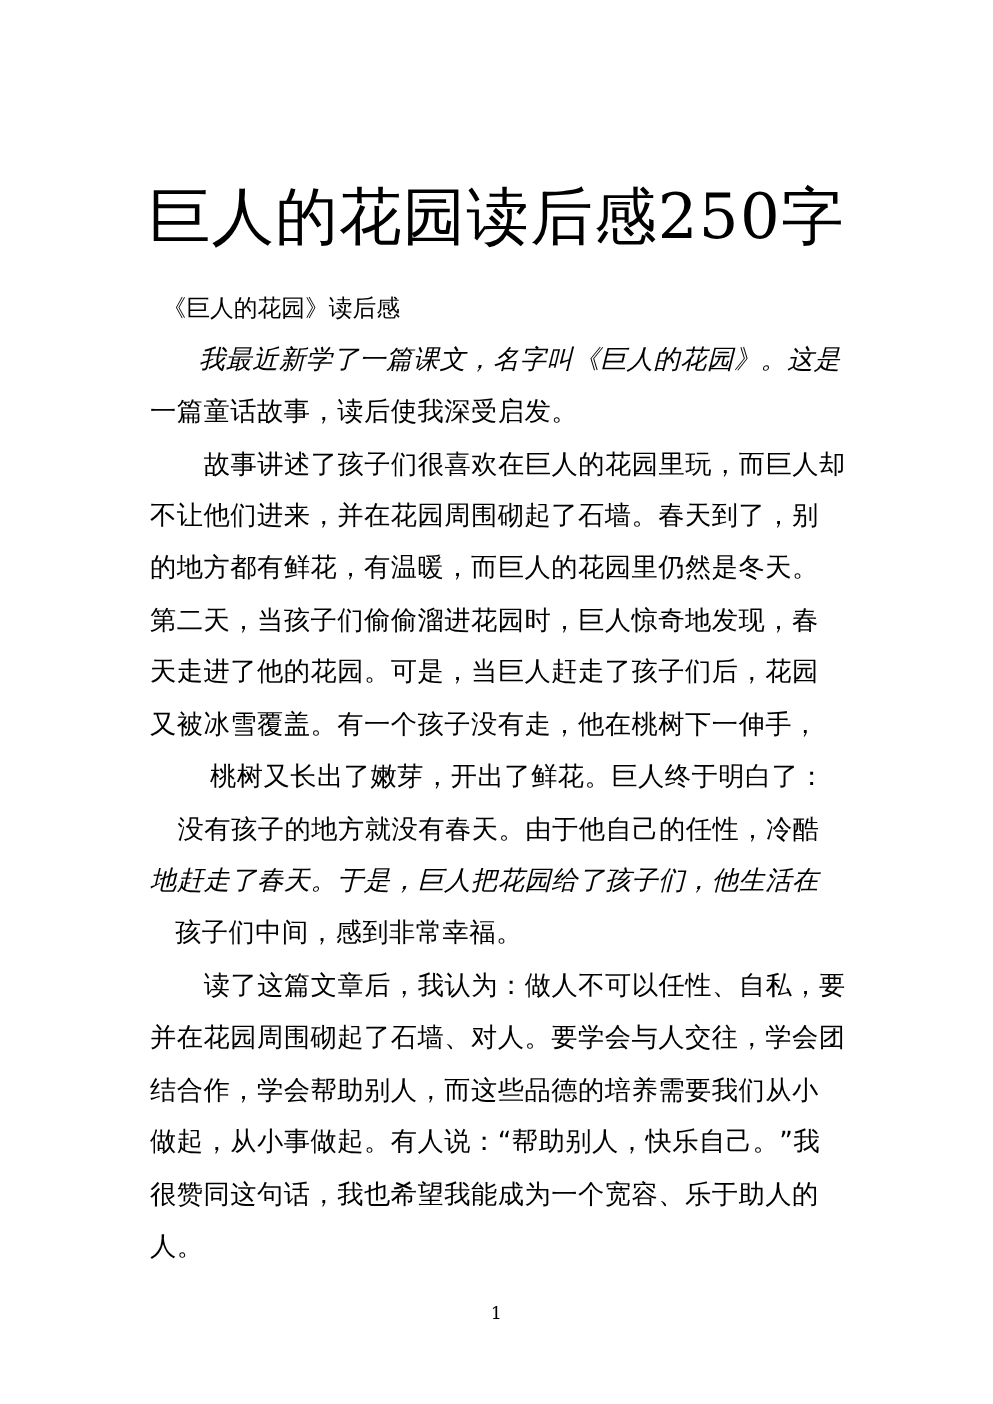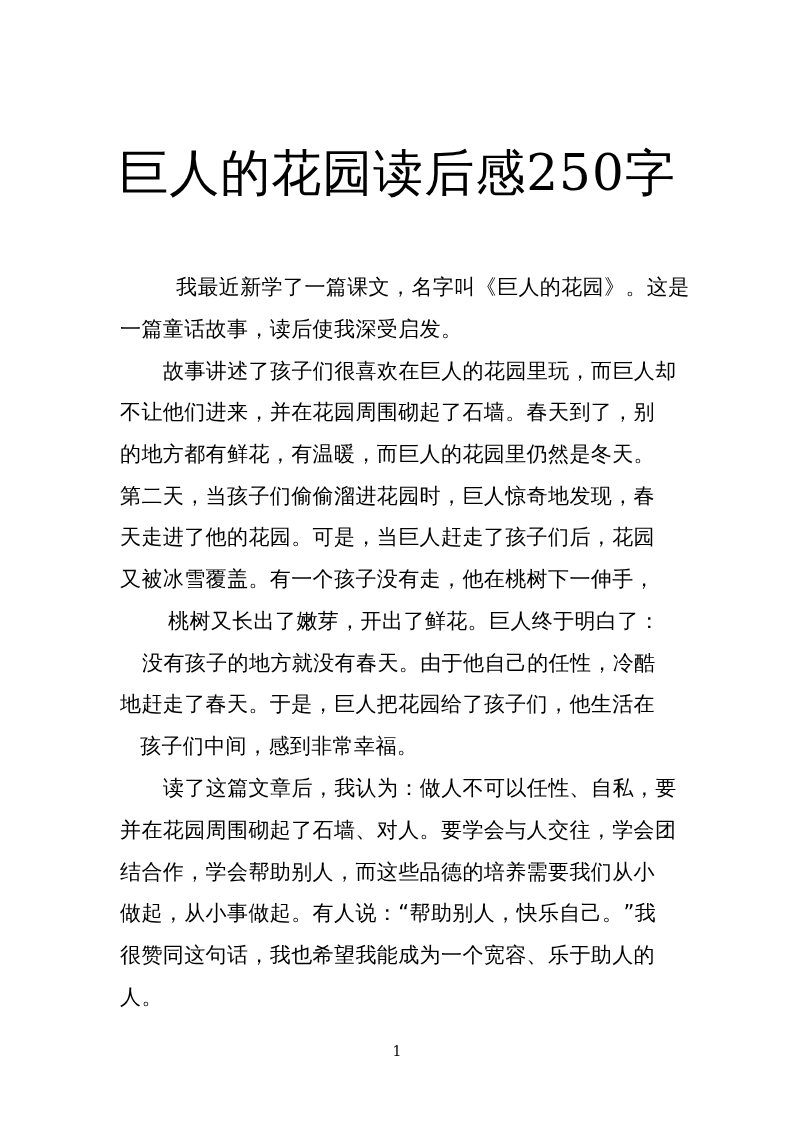--- a/index.html
+++ b/index.html
@@ -60,33 +60,34 @@
       font-size: 14px;
       line-height: 18px;
       font-family: "DejaVu Serif", "Liberation Serif", serif;
     }
   </style>
 </head>
 <body>
 
 <div class="page">
   <div class="title">巨人的花园读后感250字</div>
+  <div class="subtitle">《巨人的花园》读后感</div>
 
   <div id="body-lines">
-      <div class="line" style="top: 272px; left: 176px;">我最近新学了一篇课文，名字叫《巨人的花园》。这是</div>
+      <div class="line" style="top: 272px; left: 159px; font-style: italic;">我最近新学了一篇课文，名字叫《巨人的花园》。这是</div>
       <div class="line" style="top: 314px; left: 120px;">一篇童话故事，读后使我深受启发。</div>
       <div class="line" style="top: 356px; left: 163px; font-family: Liberation Serif, serif;">故事讲述了孩子们很喜欢在巨人的花园里玩，而巨人却</div>
       <div class="line" style="top: 397px; left: 120px;">不让他们进来，并在花园周围砌起了石墙。春天到了，别</div>
       <div class="line" style="top: 439px; left: 120px;">的地方都有鲜花，有温暖，而巨人的花园里仍然是冬天。</div>
       <div class="line" style="top: 481px; left: 120px;">第二天，当孩子们偷偷溜进花园时，巨人惊奇地发现，春</div>
       <div class="line" style="top: 522px; left: 120px;">天走进了他的花园。可是，当巨人赶走了孩子们后，花园</div>
       <div class="line" style="top: 564px; left: 120px;">又被冰雪覆盖。有一个孩子没有走，他在桃树下一伸手，</div>
       <div class="line" style="top: 606px; left: 120px; margin-left: 48px;">桃树又长出了嫩芽，开出了鲜花。巨人终于明白了：</div>
       <div class="line" style="top: 648px; left: 142px;">没有孩子的地方就没有春天。由于他自己的任性，冷酷</div>
-      <div class="line" style="top: 689px; left: 120px;">地赶走了春天。于是，巨人把花园给了孩子们，他生活在</div>
+      <div class="line" style="top: 689px; left: 120px; font-style: italic;">地赶走了春天。于是，巨人把花园给了孩子们，他生活在</div>
       <div class="line" style="top: 731px; left: 120px; margin-left: 20px;">孩子们中间，感到非常幸福。</div>
       <div class="line" style="top: 773px; left: 163px;">读了这篇文章后，我认为：做人不可以任性、自私，要</div>
       <div class="line" style="top: 815px; left: 120px;">并在花园周围砌起了石墙、对人。要学会与人交往，学会团</div>
       <div class="line" style="top: 857px; left: 120px;">结合作，学会帮助别人，而这些品德的培养需要我们从小</div>
       <div class="line" style="top: 898px; left: 120px;">做起，从小事做起。有人说：“帮助别人，快乐自己。”我</div>
       <div class="line" style="top: 940px; left: 120px;">很赞同这句话，我也希望我能成为一个宽容、乐于助人的</div>
       <div class="line" style="top: 982px; left: 120px;">人。</div>
     </div>
 
   <div class="page-number">1</div>

